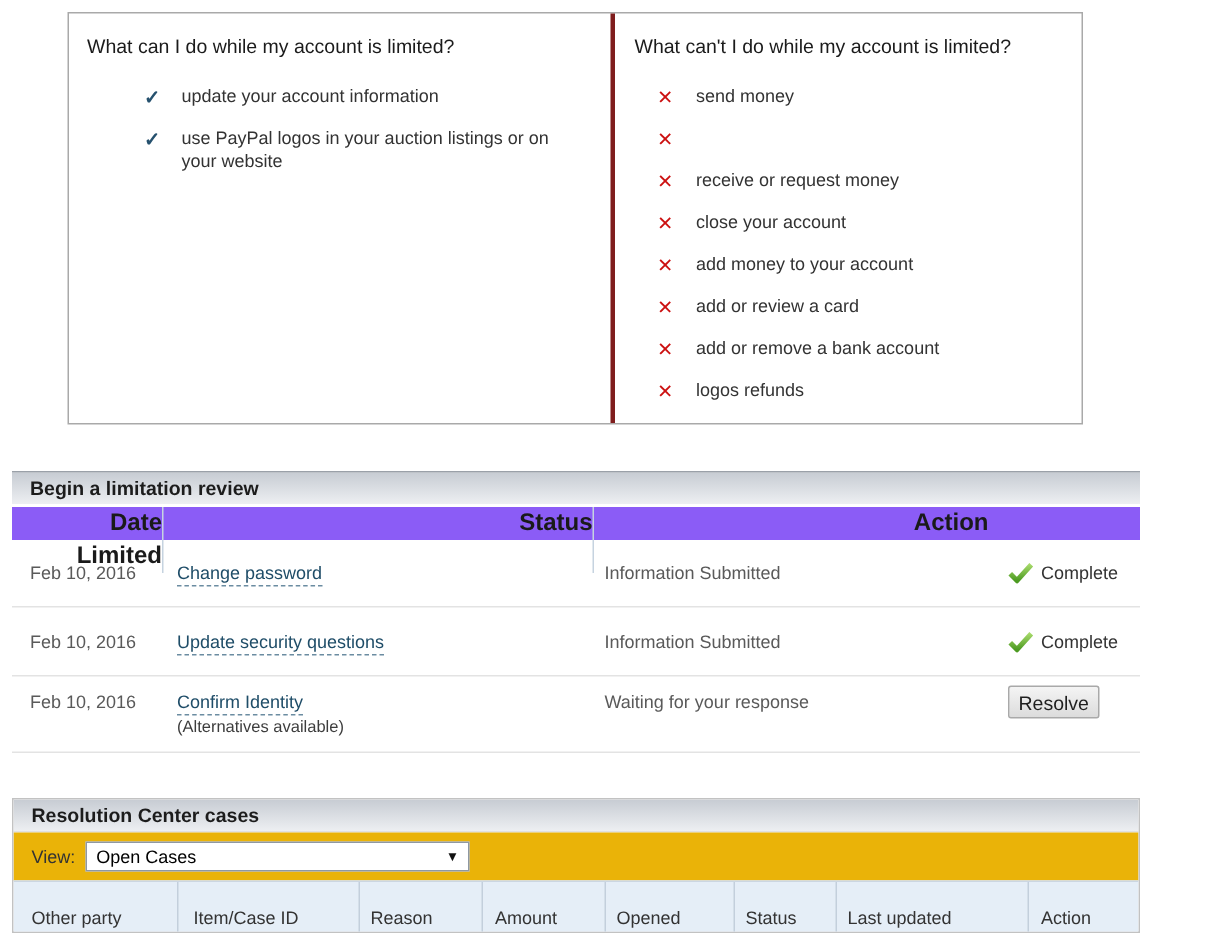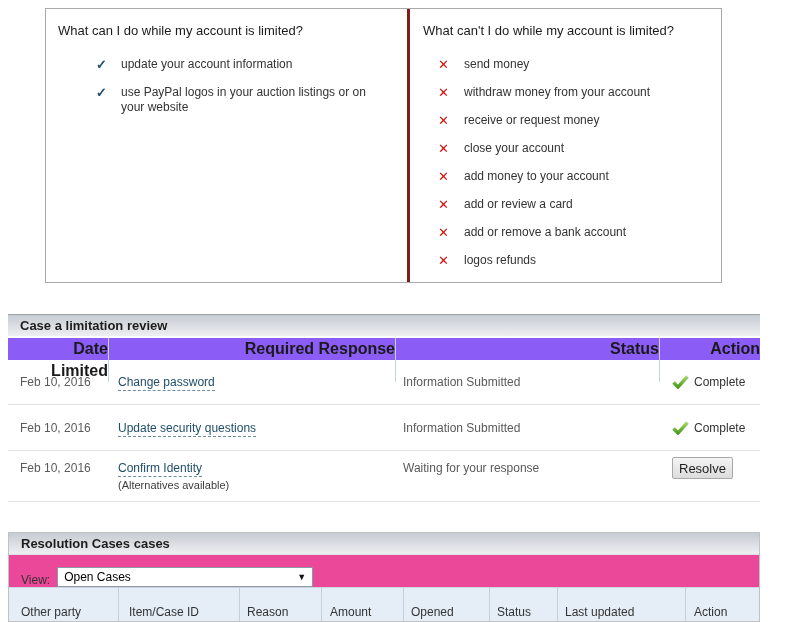--- a/index.html
+++ b/index.html
@@ -52,21 +52,21 @@
   .action-complete{display:flex;align-items:center;gap:5px;color:#333;}
   .resolve-btn{
     margin-top:-4px;height:22px;min-width:54px;
     font-family:"Liberation Sans",sans-serif;font-size:13px;color:#1f1f1f;
     background:linear-gradient(#f4f4f4,#dcdcdc);
     border:1px solid #a9a9a9;border-radius:2px;cursor:pointer;
   }
   
   #resolution{top:532px;height:90px;border:1px solid #c2c2c2;overflow:hidden;}
   #resolution .bar{border-top:none;border-bottom:1px solid #e0e0e0;}
-  .view-row{height:32px;background:#ec4899;display:flex;align-items:flex-end;padding-left:12px;font-size:12px;color:#333;}
+  .view-row{height:32px;background:#eab308;display:flex;align-items:center;padding-left:12px;font-size:12px;color:#333;}
   .view-label{margin-right:7px;}
   .select-box{
     width:256px;height:20px;box-sizing:border-box;background:#fff;
     border:1px solid #8e98a3;display:flex;align-items:center;justify-content:space-between;
     padding:0 6px;font-size:12px;color:#000;cursor:pointer;
   }
   .select-arrow{font-size:9px;color:#111;}
   .res-head{
     display:grid;grid-template-columns:109px 121px 82px 82px 86px 68px 128px 76px;
     background:#e5eef7;height:36px;border-top:1px solid #cbd6e2;
@@ -96,21 +96,20 @@
   </div>
   <div class="cap-col col-cannot">
     <h3 class="box-title">What can't I do while my account is limited?</h3>
     <ul class="cap-list">
       <li>
         <span class="icon-cross">✕</span>
         <span>send money</span>
       </li>
       <li>
         <span class="icon-cross">✕</span>
-        <span>withdraw money from your account</span>
       </li>
       <li>
         <span class="icon-cross">✕</span>
         <span>receive or request money</span>
       </li>
       <li>
         <span class="icon-cross">✕</span>
         <span>close your account</span>
       </li>
       <li>
@@ -127,24 +126,23 @@
       </li>
       <li>
         <span class="icon-cross">✕</span>
         <span>logos refunds</span>
       </li>
     </ul>
   </div>
 </div>
 
 <div class="section" id="limitation">
-  <div class="bar">Case a limitation review</div>
+  <div class="bar">Begin a limitation review</div>
   <div class="lim-grid lim-head">
     <div class="c1">Date Limited</div>
-    <div class="c2">Required Response</div>
     <div class="c3">Status</div>
     <div class="c4">Action</div>
   </div>
 
   <div class="lim-grid lim-row row-h1">
     <div class="c1">Feb 10, 2016</div>
     <div class="c2"><a href="#" class="dashed-link">Change password</a></div>
     <div class="c3">Information Submitted</div>
     <div class="c4">
       <span class="action-complete">
@@ -181,21 +179,21 @@
     <div class="c2">
       <a href="#" class="dashed-link">Confirm Identity</a>
       <div class="alt-note">(Alternatives available)</div>
     </div>
     <div class="c3">Waiting for your response</div>
     <div class="c4"><button class="resolve-btn">Resolve</button></div>
   </div>
 </div>
 
 <div class="section" id="resolution">
-  <div class="bar">Resolution Cases cases</div>
+  <div class="bar">Resolution Center cases</div>
   <div class="view-row">
     <span class="view-label">View:</span>
     <div class="select-box">
       <span>Open Cases</span>
       <span class="select-arrow">▼</span>
     </div>
   </div>
   <div class="res-head">
     <div class="r1">Other party</div>
     <div class="r2">Item/Case ID</div>

